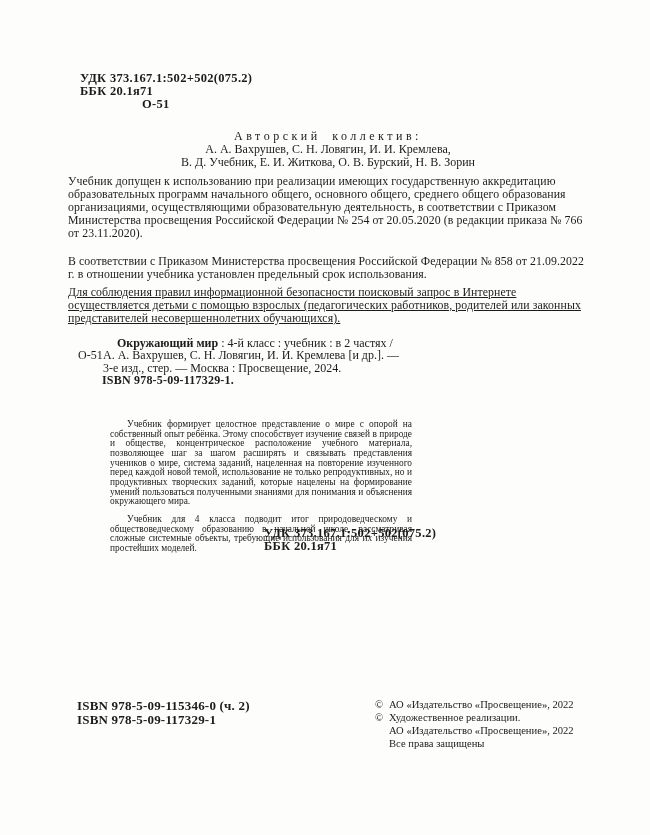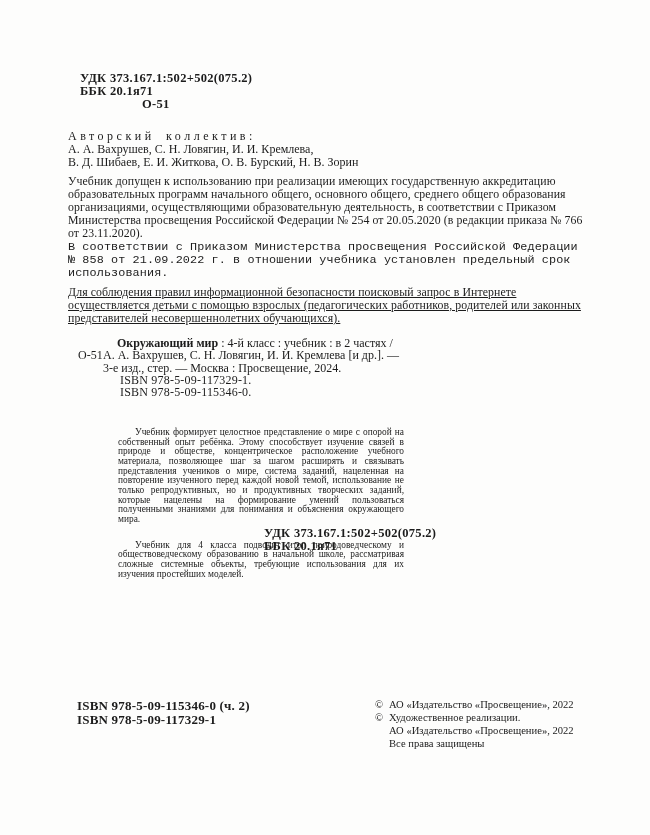--- a/index.html
+++ b/index.html
@@ -20,50 +20,50 @@
   
   #top-udk{
     position:absolute;left:80px;top:72px;
     font-size:12.5px;line-height:13px;font-weight:bold;
     letter-spacing:0.3px;
   }
   #top-udk .sign{margin-left:62px;}
   
   #authors-block{
     position:absolute;left:68px;top:130px;width:520px;
-    text-align:left;font-size:12px;line-height:13px;
+    text-align:center;font-size:12px;line-height:13px;
   }
   #authors-block .spaced{
     letter-spacing:3.5px;word-spacing:5px;
   }
   
   .center-par{
     position:absolute;left:68px;width:520px;
     text-align:left;font-size:11.8px;line-height:13px;
     letter-spacing:0.1px;
   }
   #par-approval{top:175px;}
-  #par-term{top:241px;font-family:Liberation Mono, monospace;}
+  #par-term{top:255px;}
   #par-safety{top:286px;text-decoration:underline;}
   
   #card{
     position:absolute;left:78px;top:337px;width:345px;
     font-size:12px;line-height:12.3px;white-space:nowrap;
   }
   #card .card-sign{position:absolute;left:0;top:12.3px;}
   #card .card-line{margin-left:25px;}
   #card .first-line{text-indent:14px;}
-  #card .card-isbn{margin-left:42px;font-weight:normal;letter-spacing:0.2px;}
+  #card .card-isbn{margin-left:24px;font-weight:bold;letter-spacing:0.2px;}
   
   #annotation{
     position:absolute;left:102px;top:412px;width:318px;
     font-size:9.4px;line-height:9.65px;
     text-align:justify;
   }
-  #annotation p{margin:16px;text-indent:17px;}
+  #annotation p{margin:8px;text-indent:17px;}
   
   #udk-mid{
     position:absolute;left:264px;top:527px;
     font-size:12.5px;line-height:13px;font-weight:bold;
     letter-spacing:0.3px;
   }
   
   #footer-left{
     position:absolute;left:77px;top:699px;
     font-size:13px;line-height:14px;font-weight:bold;
@@ -84,36 +84,35 @@
 
   <div id="top-udk">
     <div>УДК 373.167.1:502+502(075.2)</div>
     <div>ББК 20.1я71</div>
     <div class="sign">О-51</div>
   </div>
 
   <div id="authors-block">
     <div class="spaced">Авторский коллектив:</div>
     <div>А. А. Вахрушев, С. Н. Ловягин, И. И. Кремлева,</div>
-    <div>В. Д. Шибаев, Е. И. Житкова, О. В. Бурский, Н. В. Зорин</div>
+    <div>В. Д. Учебник, Е. И. Житкова, О. В. Бурский, Н. В. Зорин</div>
   </div>
 
   <div id="par-approval" class="center-par">Учебник допущен к использованию при реализации имеющих государственную аккредитацию образовательных программ начального общего, основного общего, среднего общего образования организациями, осуществляющими образовательную деятельность, в соответствии с Приказом Министерства просвещения Российской Федерации № 254 от 20.05.2020 (в редакции приказа № 766 от 23.11.2020).</div>
 
   <div id="par-term" class="center-par">В соответствии с Приказом Министерства просвещения Российской Федерации № 858 от 21.09.2022 г. в отношении учебника установлен предельный срок использования.</div>
 
   <div id="par-safety" class="center-par">Для соблюдения правил информационной безопасности поисковый запрос в Интернете осуществляется детьми с помощью взрослых (педагогических работников, родителей или законных представителей несовершеннолетних обучающихся).</div>
 
   <div id="card">
     <div class="card-sign">О-51</div>
     <div class="card-line first-line"><span class="bold">Окружающий мир</span><span> : 4-й класс : учебник : в 2 частях /</span></div>
     <div class="card-line">А. А. Вахрушев, С. Н. Ловягин, И. И. Кремлева [и др.]. —</div>
     <div class="card-line">3-е изд., стер. — Москва : Просвещение, 2024.</div>
     <div class="card-isbn">ISBN 978-5-09-117329-1.</div>
-    <div class="card-isbn">ISBN 978-5-09-115346-0.</div>
   </div>
 
   <div id="annotation">
     <p>Учебник формирует целостное представление о мире с опорой на собственный опыт ребёнка. Этому способствует изучение связей в природе и обществе, концентрическое расположение учебного материала, позволяющее шаг за шагом расширять и связывать представления учеников о мире, система заданий, нацеленная на повторение изученного перед каждой новой темой, использование не только репродуктивных, но и продуктивных творческих заданий, которые нацелены на формирование умений пользоваться полученными знаниями для понимания и объяснения окружающего мира.</p>
     <p>Учебник для 4 класса подводит итог природоведческому и обществоведческому образованию в начальной школе, рассматривая сложные системные объекты, требующие использования для их изучения простейших моделей.</p>
   </div>
 
   <div id="udk-mid">
     <div>УДК 373.167.1:502+502(075.2)</div>
     <div>ББК 20.1я71</div>

